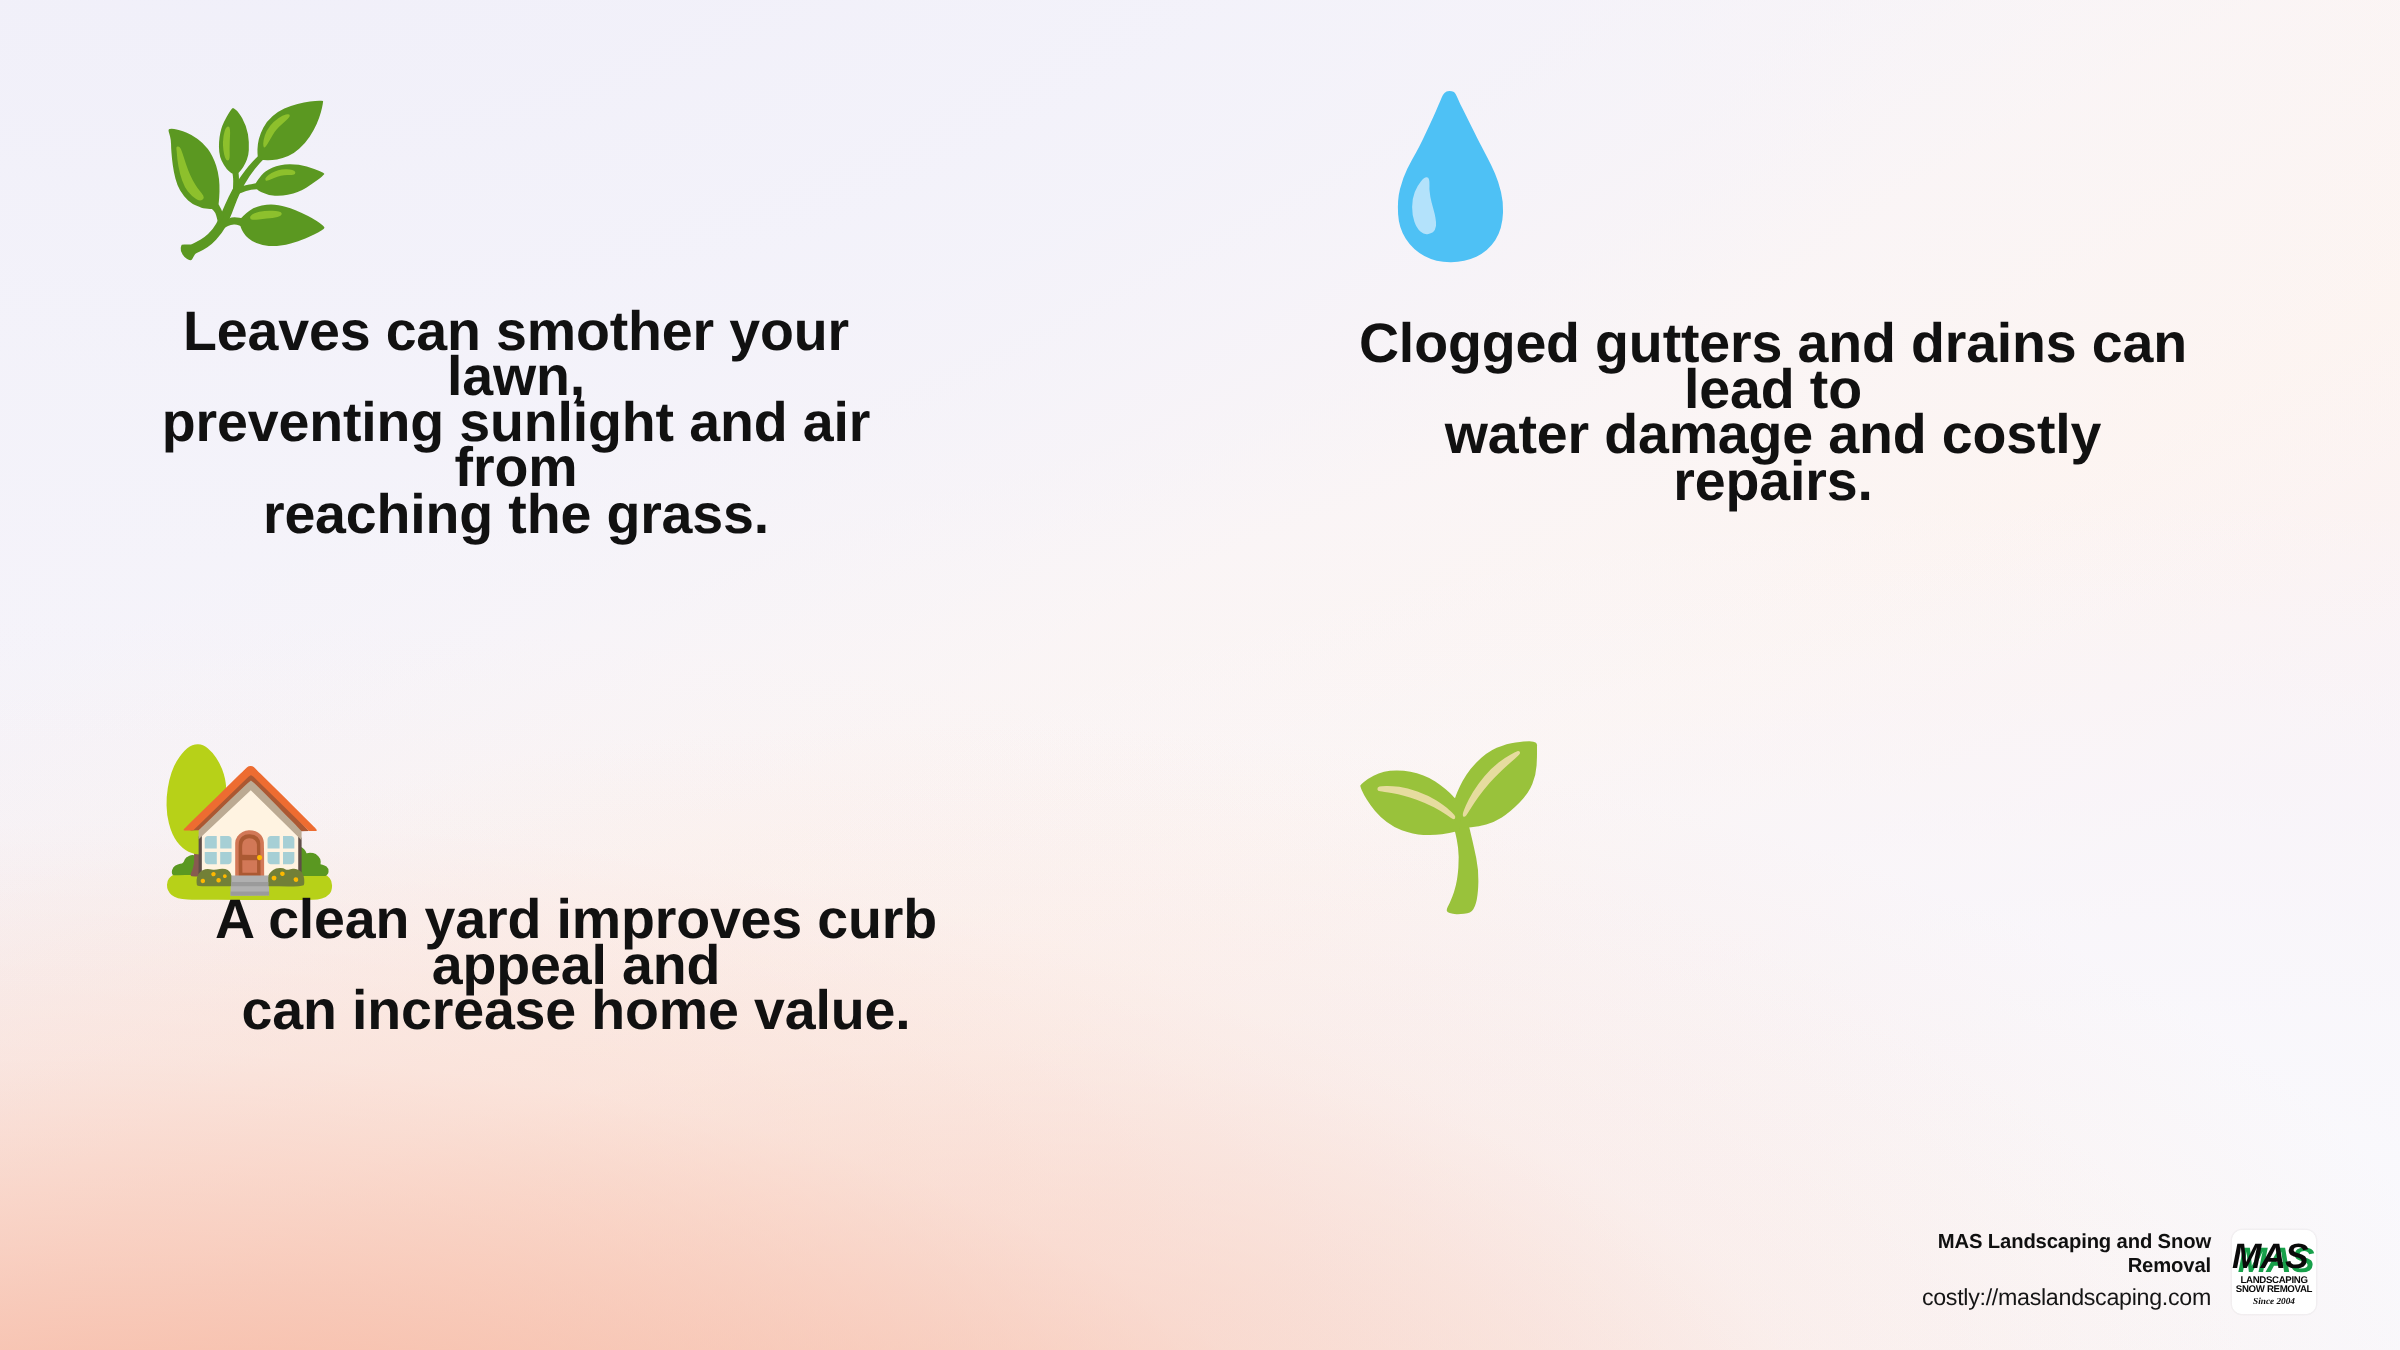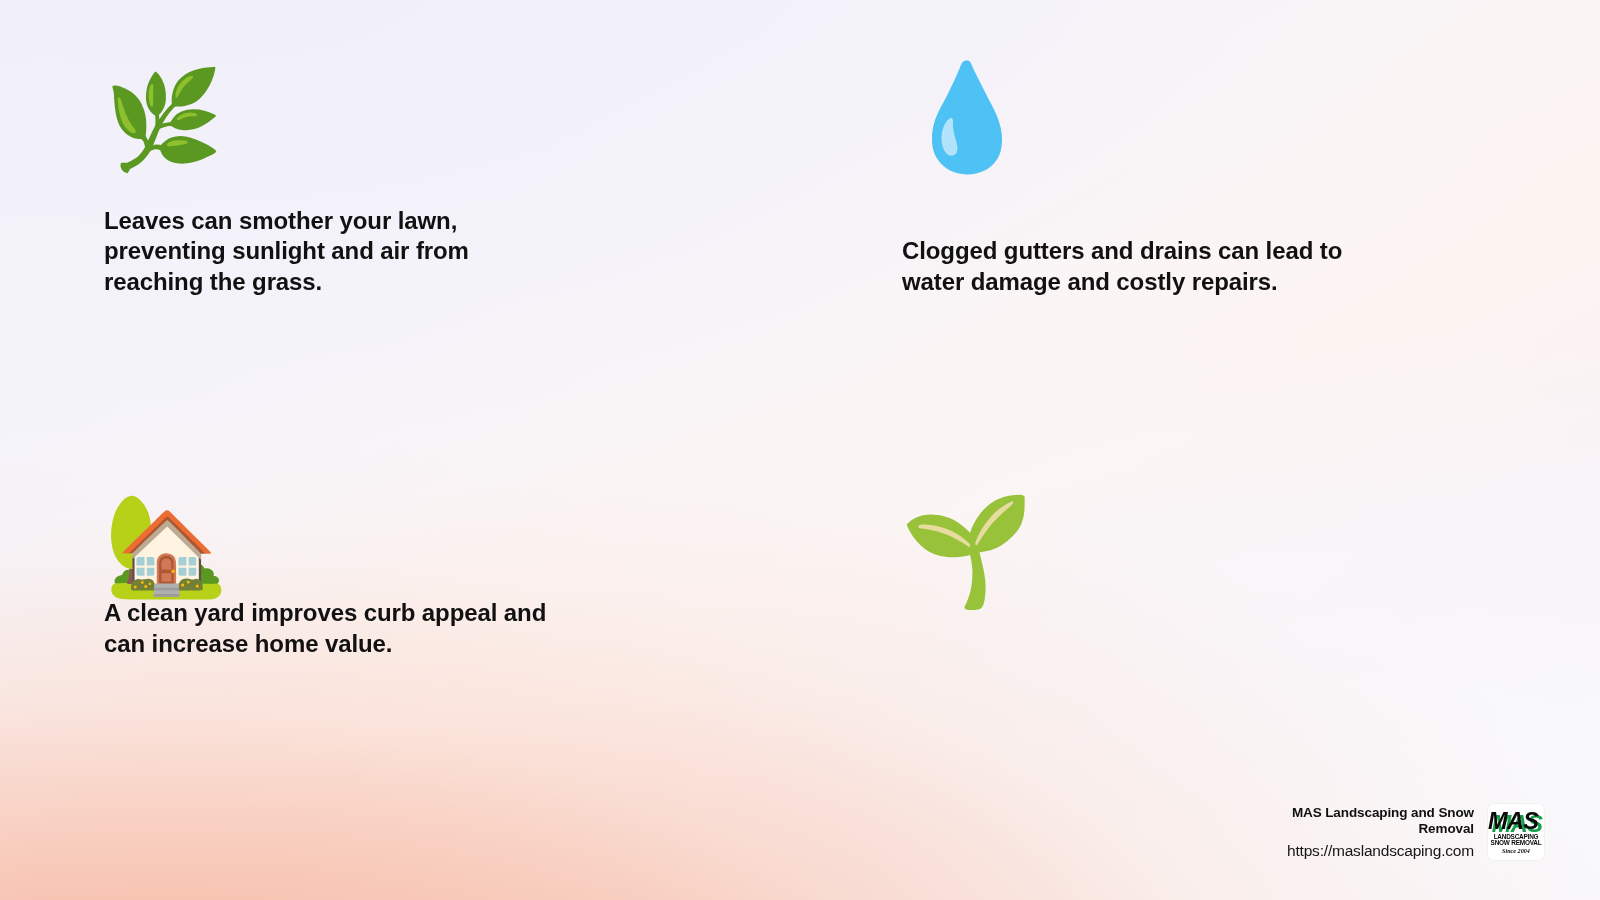--- a/index.html
+++ b/index.html
@@ -42,39 +42,40 @@
     line-height: 1.06;
     user-select: none;
   }
   .emoji-drop  { font-size: 104px; }
   .emoji-house { font-size: 100px; }
   .emoji-seed  { font-size: 108px; }
 
   .caption {
     margin: 0;
     font-family: "Liberation Sans", "DejaVu Sans", sans-serif;
-    font-size: 24px;
+    font-size: 37px;
     font-weight: 700;
     line-height: 30.5px;
     letter-spacing: -0.1px;
     color: #111111;
     white-space: pre-line;
+    text-align: center;
   }
   .cell-tl .caption { margin-top: 34px; max-width: 480px; }
-  .cell-tr .caption { margin-top: 64px; max-width: 560px; }
+  .cell-tr .caption { margin-top: 42px; max-width: 560px; }
   .cell-bl .caption { max-width: 560px; }
   .cell-br .caption { margin-top: 36px; max-width: 530px; }
 
   
   .footer {
     position: absolute;
     right: 56px;
-    bottom: 40px;
+    bottom: 24px;
     display: flex;
-    align-items: flex-end;
+    align-items: center;
     gap: 14px;
   }
   .footer-text {
     text-align: right;
     line-height: 1.18;
   }
   .brand-name {
     font-family: "Liberation Sans", "DejaVu Sans", sans-serif;
     font-size: 13.5px;
     font-weight: 700;
@@ -128,21 +129,21 @@
 can increase home value.</p>
   </div>
 
   <div class="cell cell-br">
     <span class="emoji emoji-seed">🌱</span>
   </div>
 
   <div class="footer">
     <div class="footer-text">
       <div class="brand-name">MAS Landscaping and Snow Removal</div>
-      <div class="brand-url">https://maslandscaping.com</div>
+      <div class="brand-url">costly://maslandscaping.com</div>
     </div>
 
     <div class="logo">
       <svg viewBox="0 0 100 100" xmlns="http://www.w3.org/2000/svg" aria-hidden="true">
         <rect x="0" y="0" width="100" height="100" fill="#ffffff"></rect>
 
         <g transform="translate(5,3)">
           <text x="47" y="47" font-family="Liberation Sans, sans-serif" font-size="42" font-weight="700" font-style="italic" text-anchor="middle" fill="#17a04a" letter-spacing="-1">MAS</text>
         </g>
 

